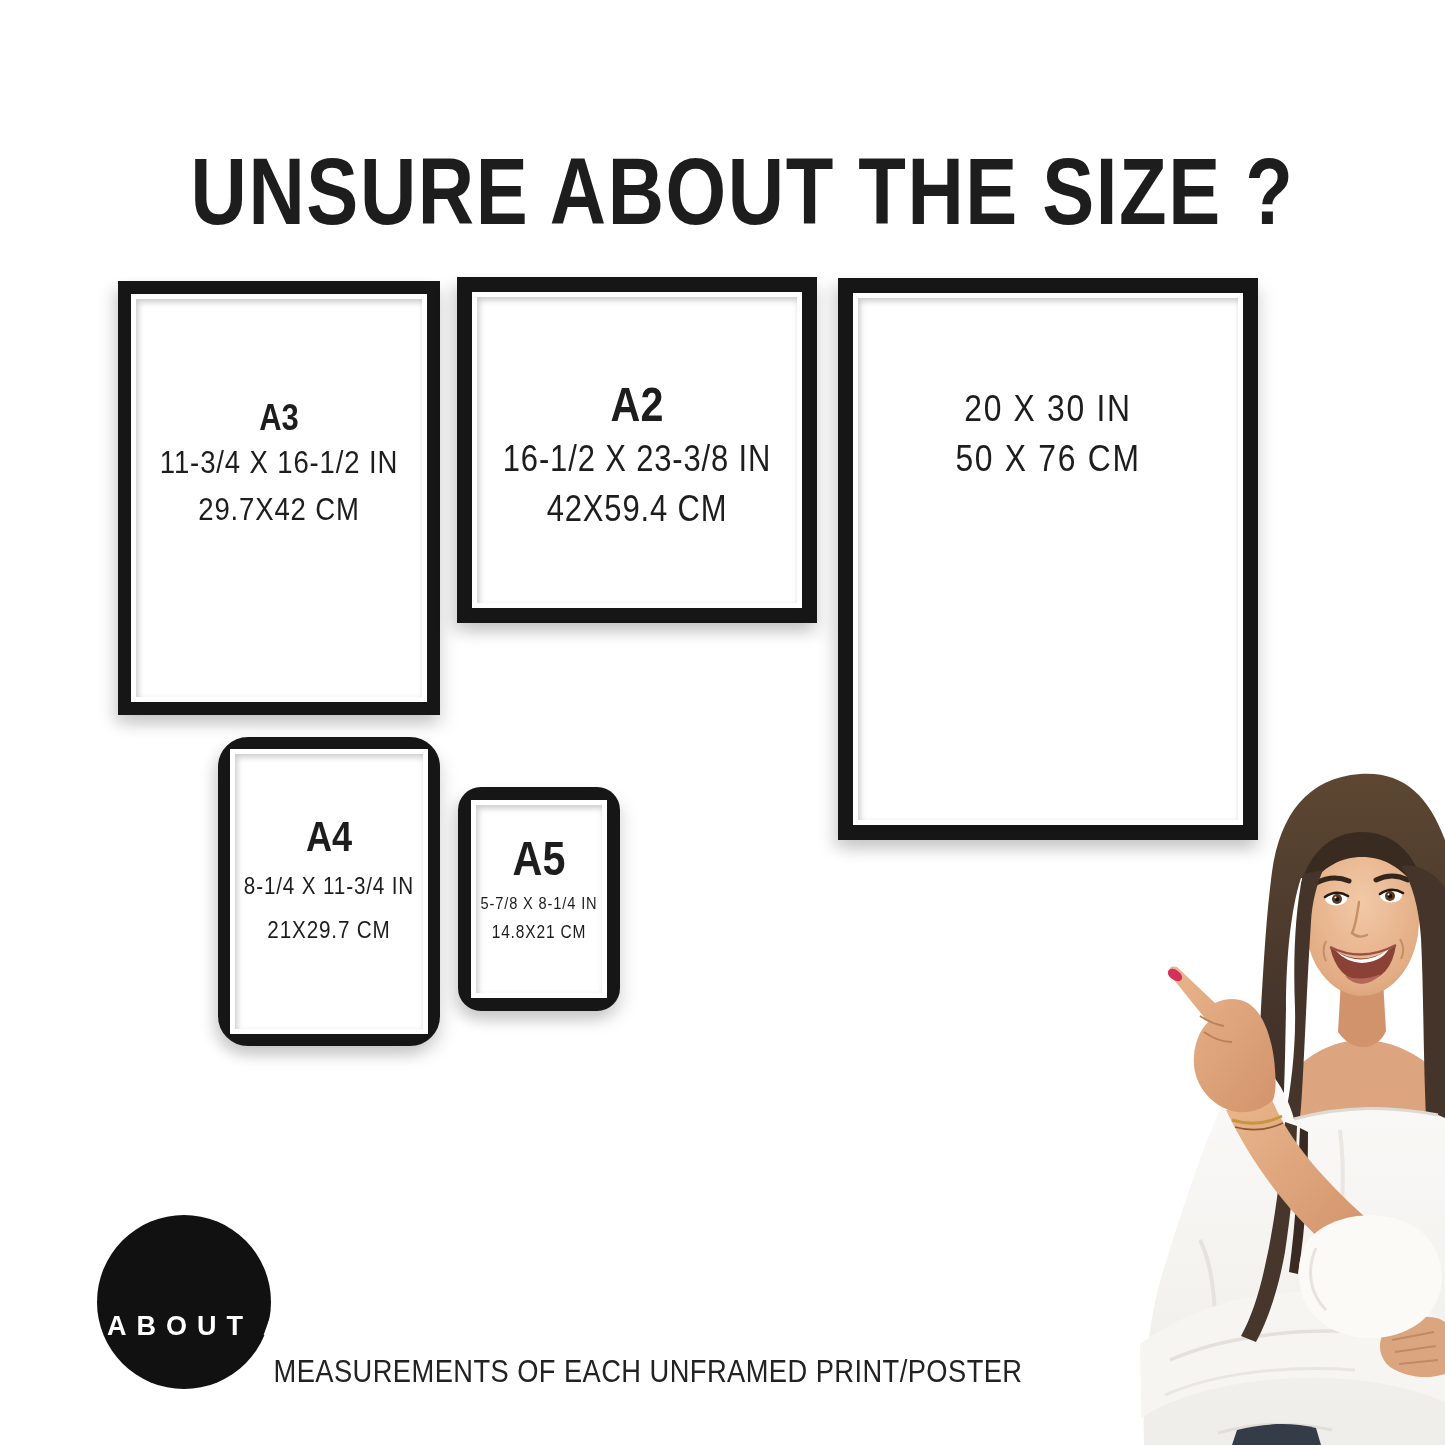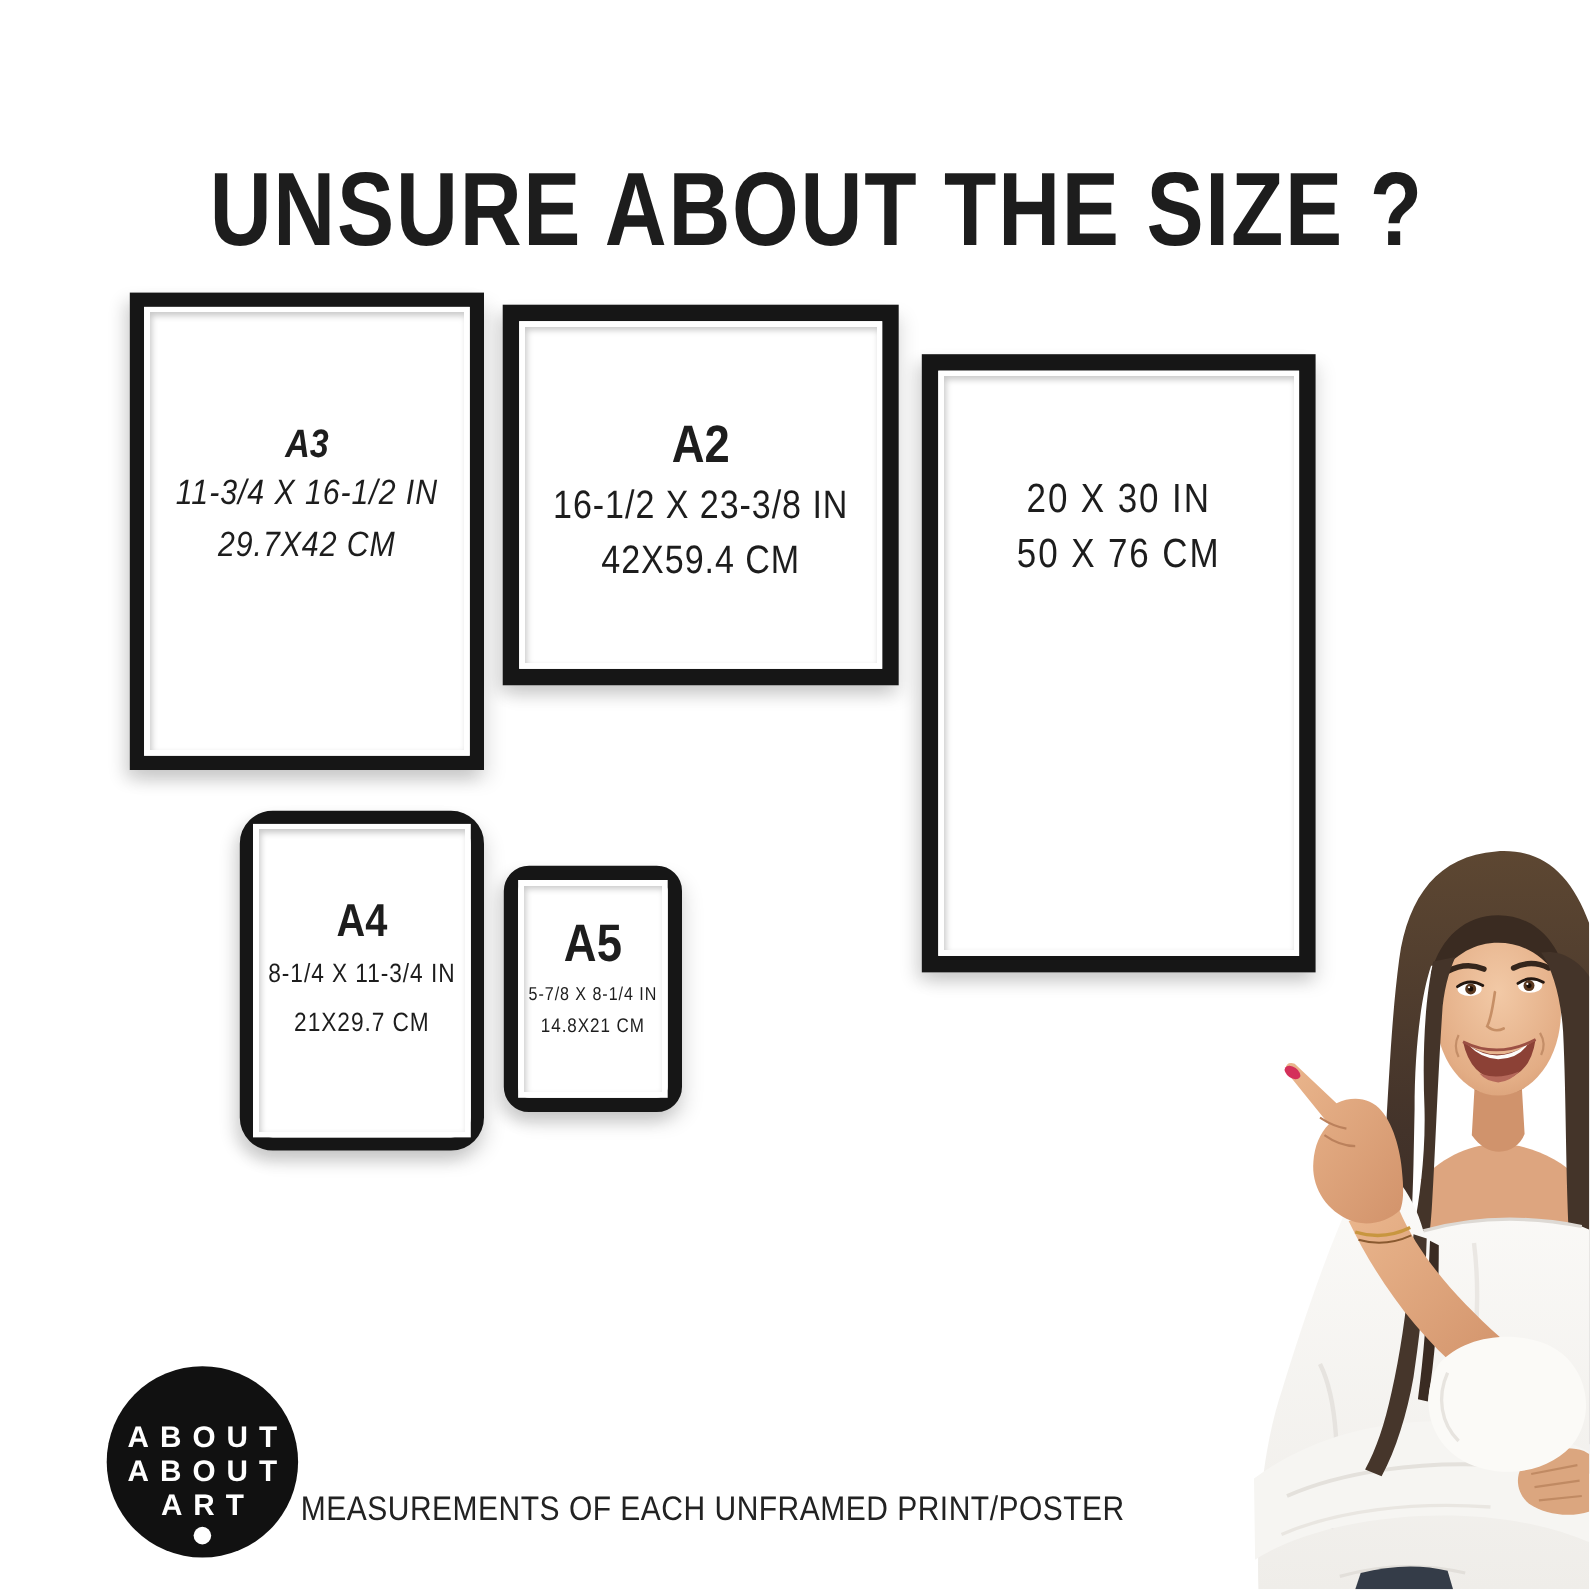--- a/index.html
+++ b/index.html
@@ -30,52 +30,52 @@
     box-shadow:inset 2px 3px 6px rgba(0,0,0,0.22);
   }
   .frame-text{
     position:absolute; left:0; right:0; text-align:center;
     transform:scaleX(0.86); transform-origin:50% 0;
     color:var(--ink); font-family:"Liberation Sans",sans-serif;
   }
   .size-name{font-weight:700; line-height:1.2;}
   .size-line{font-weight:400; letter-spacing:1px;}
 
-  #frame-a3{left:118px; top:266px; width:322px; height:434px; border-width:13px;font-style:italic;}
+  #frame-a3{left:118px; top:281px; width:322px; height:434px; border-width:13px;}
   #frame-a3 .frame-text{top:102px;}
   #frame-a3 .size-name{font-size:36px;}
   #frame-a3 .size-line{font-size:32px; line-height:1.45;}
 
   #frame-a2{left:457px; top:277px; width:360px; height:346px; border-width:15px;}
   #frame-a2 .frame-text{top:84px;}
   #frame-a2 .size-name{font-size:48px;}
   #frame-a2 .size-line{font-size:36px; line-height:1.4;}
 
-  #frame-20x30{left:838px; top:278px; width:358px; height:562px; border-width:15px;margin-top:44px;}
+  #frame-20x30{left:838px; top:278px; width:420px; height:562px; border-width:15px;}
   #frame-20x30 .frame-text{top:91px;}
   #frame-20x30 .size-line{font-size:37px; line-height:1.35; letter-spacing:2px;}
 
   #frame-a4{left:218px; top:737px; width:222px; height:309px; border-width:12px;border-radius:30px;}
   #frame-a4 .frame-text{top:63px;}
   #frame-a4 .size-name{font-size:42px;}
   #frame-a4 .size-line{font-size:24px; line-height:1.3;}
   #frame-a4 .size-in{margin-top:8px;}
   #frame-a4 .size-cm{margin-top:12px;}
 
   #frame-a5{left:458px; top:787px; width:162px; height:224px; border-width:13px;border-radius:23px;}
   #frame-a5 .frame-text{top:30px;}
   #frame-a5 .size-name{font-size:48px;}
   #frame-a5 .size-line{font-size:17px; line-height:1.2;}
   #frame-a5 .size-in{margin-top:6px;}
   #frame-a5 .size-cm{margin-top:8px; font-size:18px;}
 
   .logo{
-    position:absolute; left:97px; top:1242px; width:174px; height:174px;
+    position:absolute; left:97px; top:1215px; width:174px; height:174px;
     border-radius:50%; background:var(--logoBg);
-    display:flex; flex-direction:column; align-items:center;
+    display:flex; flex-direction:row; align-items:center;
     padding-top:49px; box-sizing:border-box;
   }
   .logo-line{
     color:var(--logoText); font:700 27px/31px "Liberation Sans",sans-serif;
     letter-spacing:10px; padding-left:10px; white-space:nowrap;
   }
   .logo-dot{width:16px; height:16px; border-radius:50%; background:#fff; margin-top:4px;}
 
   .footer{
     position:absolute; top:1352px; left:0; width:1296px; text-align:center;

